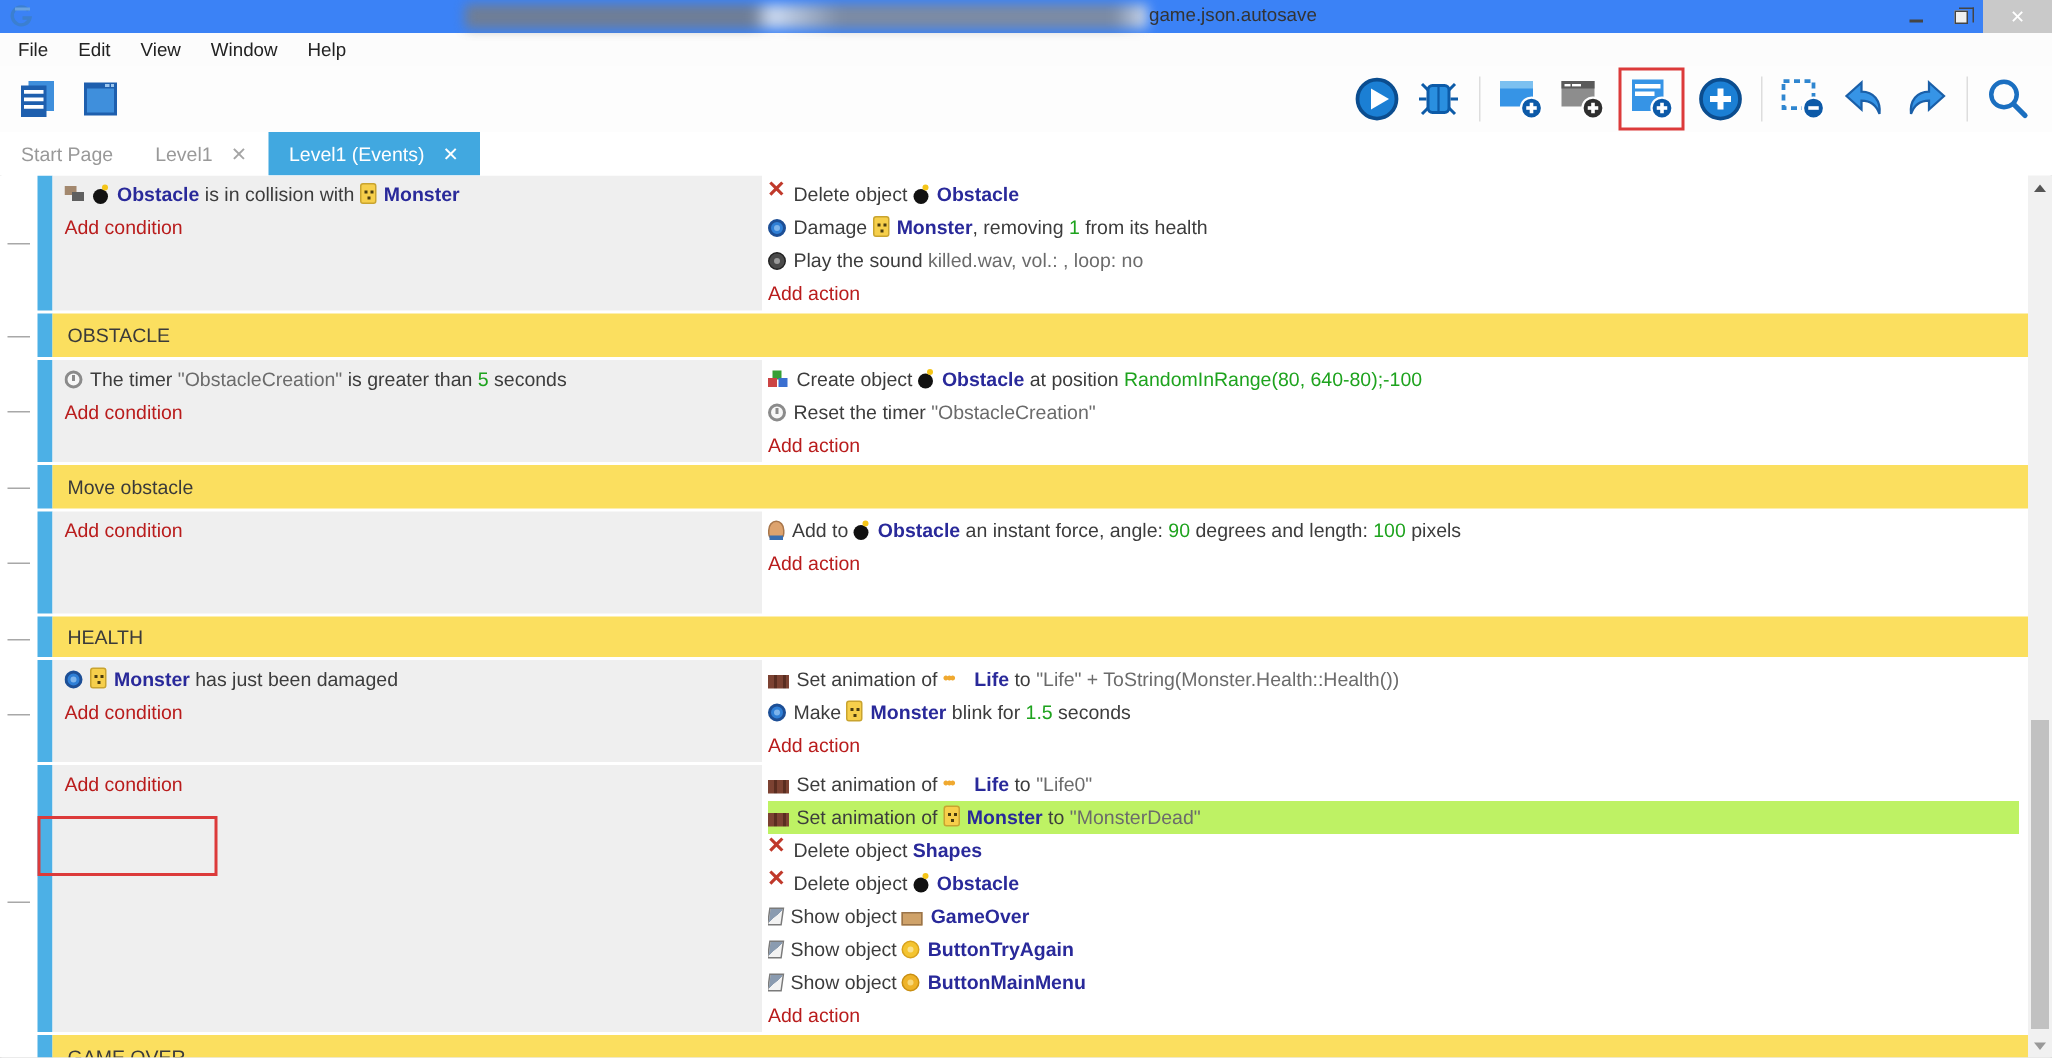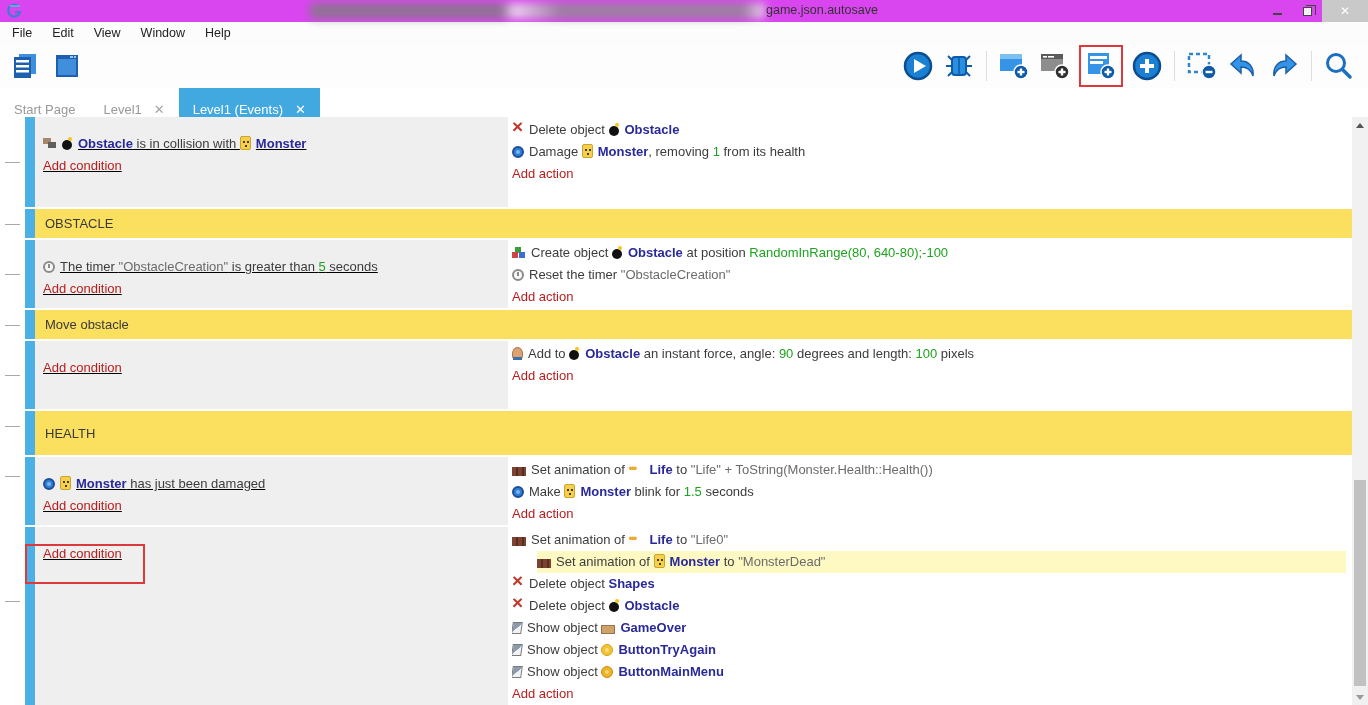--- a/index.html
+++ b/index.html
@@ -3,21 +3,21 @@
 <meta charset="utf-8">
 <style>
   * { box-sizing: border-box; margin: 0; padding: 0; }
   html,body { width:1368px; height:705px; overflow:hidden; }
   body {
     font-family:"Liberation Sans", sans-serif;
     background:#fff; position:relative;
     box-shadow: inset 1px 0 0 #c9c9c9, inset -1px 0 0 #c9c9c9, inset 0 -1px 0 #c9c9c9;
   }
   
-  .titlebar { height:22px; background:#d946ef; display:flex; align-items:center; position:relative; }
+  .titlebar { height:22px; background:#3b82f6; display:flex; align-items:center; position:relative; }
   .logo { margin-left:6px; width:16px; height:16px; }
   .redacted { position:absolute; left:310px; top:3px; width:455px; height:16px;
     background:linear-gradient(90deg,#7d7d7d 0 42%, #f0f0f0 45%, #8e8e8e 55% 95%, #f0f0f0 100%);
     filter:blur(4px); border-radius:2px; opacity:.8; }
   .title-text { position:absolute; left:766px; top:3px; font-size:12.5px; color:#333; }
   .win-controls { position:absolute; right:0; top:0; height:22px; display:flex; }
   .win-btn { width:30px; height:22px; display:flex; align-items:center; justify-content:center; }
   .glyph-min { width:9px; height:2px; background:#444; margin-top:6px;}
   .glyph-max { width:9px; height:9px; border:1px solid #444; position:relative; background:#f0f0f0;}
   .glyph-max:before { content:""; position:absolute; left:2px; top:-3px; width:9px; height:9px; border:1px solid #444; border-bottom:none; border-left:none;}
@@ -27,33 +27,33 @@
   .menu-item { font-size:12.5px; color:#222; padding:0 10px; height:22px; line-height:22px; }
   
   .toolbar { height:44px; background:#fdfdfd; display:flex; align-items:center; }
   .tb-left { display:flex; align-items:center; gap:8px; margin-left:8px; }
   .tb-right { display:flex; align-items:center; gap:7px; margin-left:auto; margin-right:12px; }
   .tb-sep { width:1px; height:30px; background:#ddd; margin:0 3px; }
   .tb-icon { display:inline-flex; width:34px; height:34px; align-items:center; justify-content:center; }
   .red-frame { display:inline-flex; border:2px solid #dc3a3a; padding:2px 3px; align-items:center; }
   
   .tabbar { height:29px; background:#fff; display:flex; align-items:stretch; }
-  .tab { display:flex; align-items:flex-end; font-size:13px; padding:0 14px; color:#999; }
+  .tab { display:flex; align-items:center; font-size:13px; padding:0 14px; color:#999; }
   .tab .x { margin-left:12px; font-size:13px; color:#a5a5a5; }
   .tab.active { background:#41a8e0; color:#fff; }
   .tab.active .x { color:#fff; }
   
   .events { position:absolute; left:0; top:117px; width:1352px; height:588px; background:#fff; overflow:hidden; padding-left:25px; }
   .block { display:flex; margin-bottom:2px; position:relative; }
   .bar { flex:0 0 10px; background:#4cb0e6; }
   .group-label { flex:1; background:#fbdf5f; font-size:13px; color:#3a3a3a; display:flex; align-items:center; padding-left:10px; }
-  .cond { flex:0 0 473px; background:#efefef; margin-right:2px; padding:16px 0 0 8px; overflow:hidden;text-decoration:underline; }
+  .cond { flex:0 0 473px; background:#efefef; margin-right:2px; padding:2px 0 0 8px; overflow:hidden; }
   .acts { flex:1; background:#fff; padding:2px 0 0 2px; overflow:hidden; }
   .row { line-height:22px; height:22px; font-size:13px; white-space:nowrap; overflow:hidden; }
-  .row.sel { background:#fef9c3; margin-right:6px;margin-left:25px; }
+  .row.sel { background:#bef264; margin-right:6px; }
   .t-p { color:#3c3c3c; } .t-obj { color:#29299a; font-weight:bold; }
   .t-g { color:#1ea31e; } .t-gray { color:#6b6b6b; } .t-ph { color:#b91c1c; }
   .tick { position:absolute; left:5px; width:15px; height:1px; background:#a8a8a8; }
   
   .ic { display:inline-block; vertical-align:-2px; margin-right:5px; position:relative; }
   .collision-icon { width:14px; height:12px; }
   .collision-icon:before { content:""; position:absolute; left:0; top:0; width:8px; height:6px; background:#a3886e; }
   .collision-icon:after  { content:""; position:absolute; left:5px; top:4px; width:8px; height:6px; background:#5f5f5f; }
   .bomb-icon { width:11px; height:13px; }
   .bomb-icon:before { content:""; position:absolute; left:0; top:3px; width:10px; height:10px; background:#111; border-radius:50%; }
@@ -252,20 +252,21 @@
 <div class="events">
     <div class="block" style="height: 90px;">
       <div class="bar"></div>
       <div class="cond">
         <div class="row"><span class="ic collision-icon"></span><span class="ic bomb-icon"></span><span class="t-obj">Obstacle</span><span class="t-p"> is in collision with </span><span class="ic monster-icon"></span><span class="t-obj">Monster</span></div>
         <div class="row"><span class="t-ph">Add condition</span></div>
       </div>
       <div class="acts">
         <div class="row"><span class="ic delete-icon"></span><span class="t-p">Delete object </span><span class="ic bomb-icon"></span><span class="t-obj">Obstacle</span></div>
         <div class="row"><span class="ic health-icon"></span><span class="t-p">Damage </span><span class="ic monster-icon"></span><span class="t-obj">Monster</span><span class="t-p">, removing </span><span class="t-g">1</span><span class="t-p"> from its health</span></div>
+        <div class="row"><span class="ic sound-icon"></span><span class="t-p">Play the sound </span><span class="t-gray">killed.wav, vol.: , loop: no</span></div>
         <div class="row"><span class="t-ph">Add action</span></div>
       </div>
     </div>
     <div class="tick" style="top: 45px;"></div>
     <div class="block" style="height: 29px;">
       <div class="bar"></div>
       <div class="group-label">OBSTACLE</div>
     </div>
     <div class="tick" style="top: 106.5px;"></div>
     <div class="block" style="height: 68px;">
@@ -290,21 +291,21 @@
       <div class="bar"></div>
       <div class="cond">
         <div class="row"><span class="t-ph">Add condition</span></div>
       </div>
       <div class="acts">
         <div class="row"><span class="ic force-icon"></span><span class="t-p">Add to </span><span class="ic bomb-icon"></span><span class="t-obj">Obstacle</span><span class="t-p"> an instant force, angle: </span><span class="t-g">90</span><span class="t-p"> degrees and length: </span><span class="t-g">100</span><span class="t-p"> pixels</span></div>
         <div class="row"><span class="t-ph">Add action</span></div>
       </div>
     </div>
     <div class="tick" style="top: 258px;"></div>
-    <div class="block" style="height: 44px;">
+    <div class="block" style="height: 27px;">
       <div class="bar"></div>
       <div class="group-label">HEALTH</div>
     </div>
     <div class="tick" style="top: 308.5px;"></div>
     <div class="block" style="height: 68px;">
       <div class="bar"></div>
       <div class="cond">
         <div class="row"><span class="ic health-icon"></span><span class="ic monster-icon"></span><span class="t-obj">Monster</span><span class="t-p"> has just been damaged</span></div>
         <div class="row"><span class="t-ph">Add condition</span></div>
       </div>

